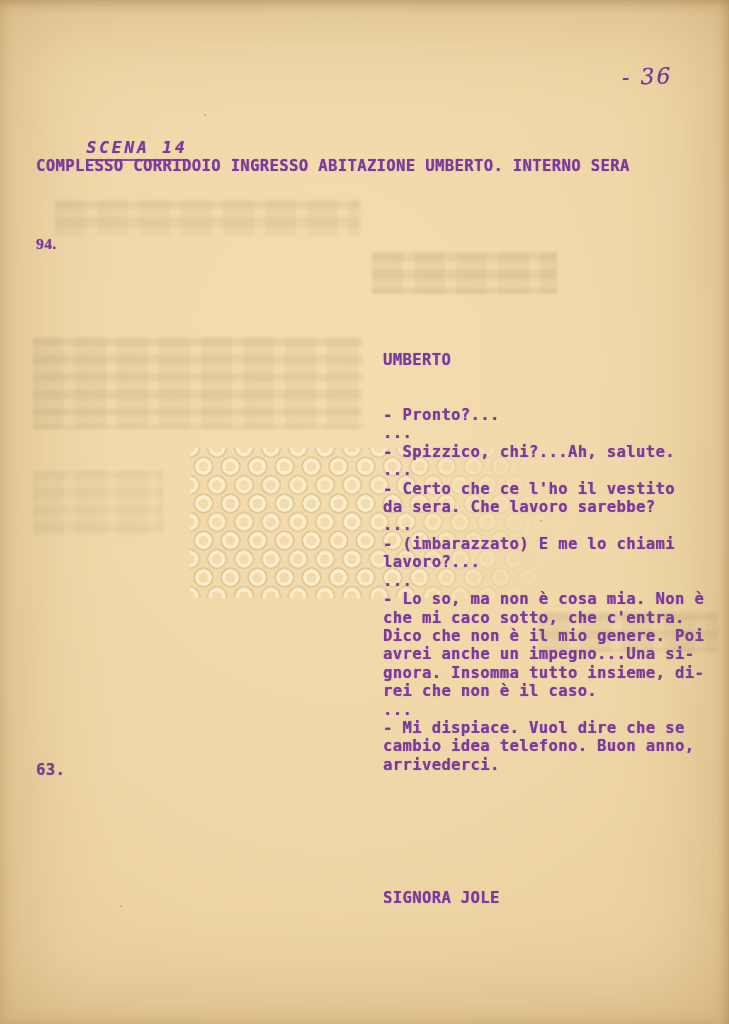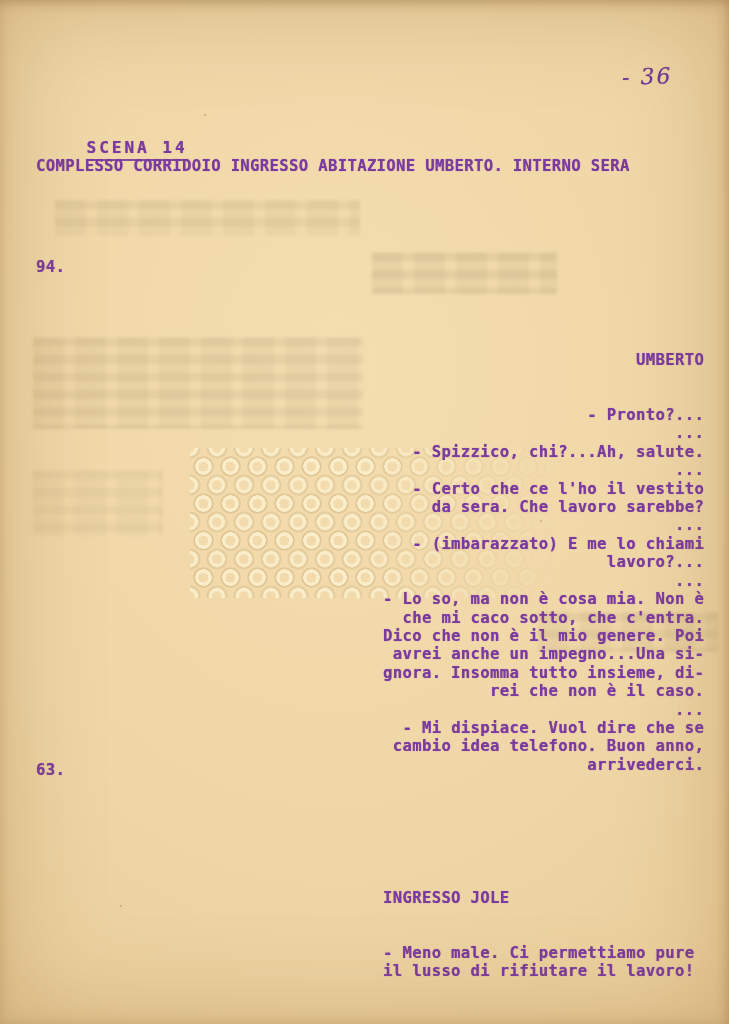--- a/index.html
+++ b/index.html
@@ -80,31 +80,31 @@
   <div class="ghost g4"></div>
   <div class="ghost g5"></div>
   <div class="watermark"></div>
 
   <div class="speck" style="left:204px;top:114px;width:2px;height:2px;"></div>
   <div class="speck" style="left:540px;top:520px;width:2px;height:2px;"></div>
   <div class="speck" style="left:120px;top:905px;width:2px;height:2px;"></div>
 
   <div class="tw pagenum" style="left:622px;top:68px;">- 36</div>
 
-  <div class="tw heading" style="left:36px;top:121px;">
+  <div class="tw heading" style="left:36px;top:121px;font-style:italic;">
     <span class="u">SCENA 14</span>
   </div>
 
   <div class="tw" style="left:36px;top:157px;text-align:right;">COMPLESSO CORRIDOIO INGRESSO ABITAZIONE UMBERTO. INTERNO SERA</div>
 
-  <div class="tw" style="left:36px;top:221px;">
+  <div class="tw" style="left:36px;top:198px;font-family:Liberation Serif, serif;">
     <div>94.</div>
   </div>
 
-  <div class="tw" style="left:383px;top:314px;text-align:right;">
+  <div class="tw" style="left:383px;top:314px;">
     <div>UMBERTO</div>
     <div>- Pronto?...
 ...
 - Spizzico, chi?...Ah, salute.
 ...
 - Certo che ce l'ho il vestito
 da sera. Che lavoro sarebbe?
 ...
 - (imbarazzato) E me lo chiami
 lavoro?...
@@ -119,19 +119,17 @@
 - Mi dispiace. Vuol dire che se
 cambio idea telefono. Buon anno,
 arrivederci.</div>
   </div>
 
   <div class="tw" style="left:36px;top:724px;">
     <div>63.</div>
   </div>
 
   <div class="tw" style="left:383px;top:852px;">
-    <div>INGRESSO JOLE</div>
-    <div>- Meno male. Ci permettiamo pure
-il lusso di rifiutare il lavoro!</div>
+    <div>SIGNORA JOLE</div>
   </div>
 
   <div class="vignette"></div>
 </div>
 
 </body></html>

